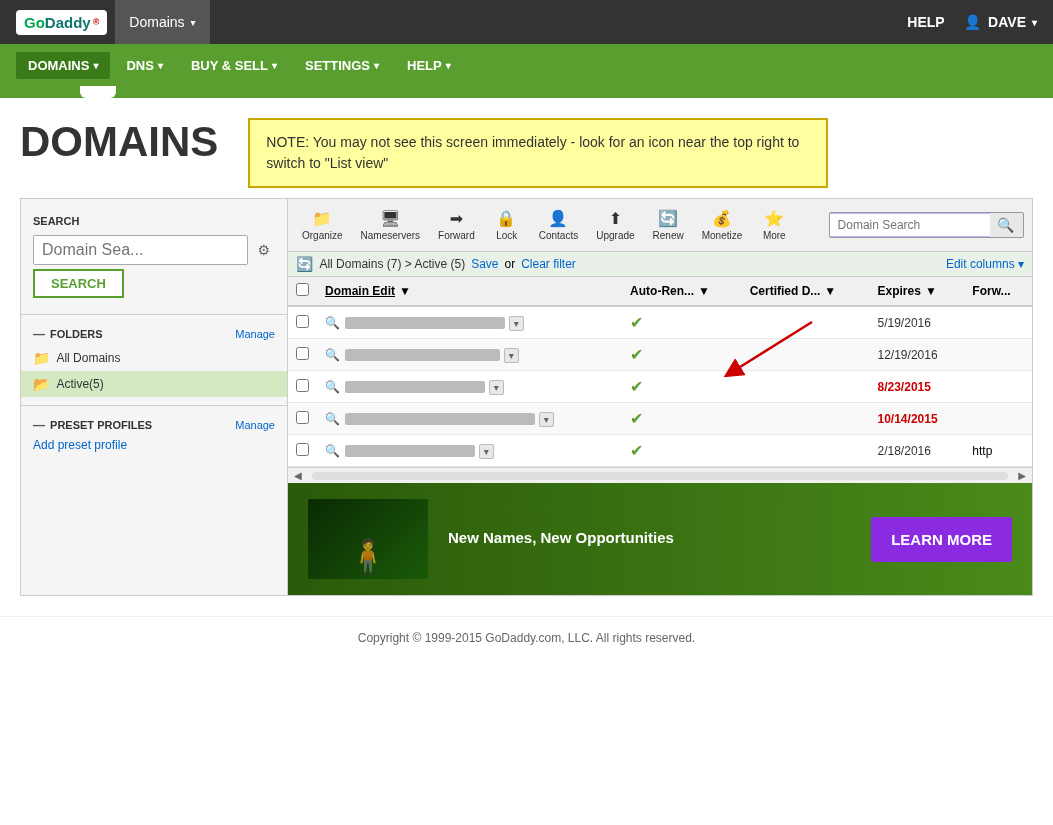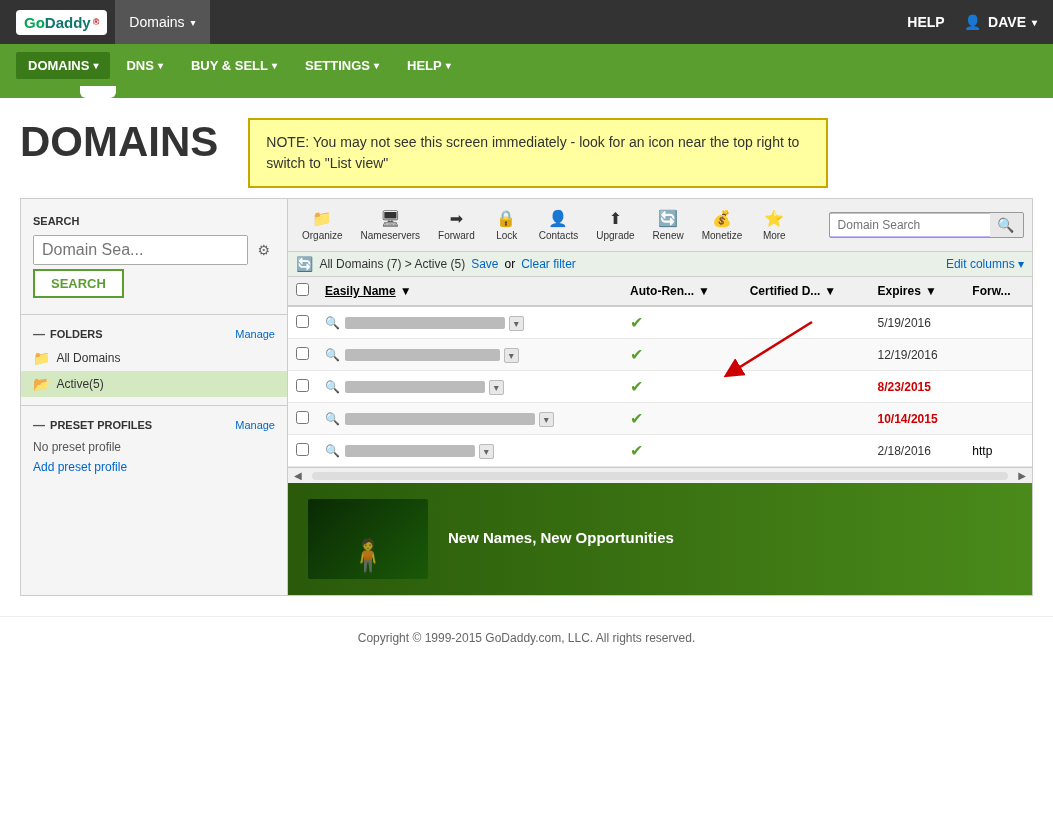--- a/index.html
+++ b/index.html
@@ -386,21 +386,20 @@
       <span>Active(5)</span>
     </div>
     <div class="sidebar-divider"></div>
     <div class="preset-header">
       <span class="preset-title">
         <span class="minus-icon">—</span>
         <span>PRESET PROFILES</span>
       </span>
       <a class="folders-manage">Manage</a>
     </div>
-    <div class="preset-text">No preset profile</div>
     <a class="preset-add">Add preset profile</a>
   </div>
 
   <div class="domain-area">
 
     <div class="toolbar">
       <button class="toolbar-btn">
         <span class="tb-icon">📁</span>
         <span>Organize</span>
       </button>
@@ -467,21 +466,21 @@
 
       <div style="overflow-x:hidden;">
         <table class="domain-table">
           <thead>
             <tr>
               <th class="check-col">
                 <input type="checkbox" style="">
               </th>
               <th class="sortable">
                 <div class="col-header">
-                  <span style="text-decoration:underline;">Easily Name</span>
+                  <span style="text-decoration:underline;">Domain Edit</span>
                   <span>▼</span>
                 </div>
               </th>
               <th class="sortable">
                 <div class="col-header">
                   <span>Auto-Ren...</span>
                   <span>▼</span>
                 </div>
               </th>
               <th class="sortable">
@@ -615,19 +614,20 @@
 
     <div class="promo-banner">
       <div class="promo-image-area">
         <div style="width:100%;height:100%;background:linear-gradient(135deg,#0a2a04,#1a5a08);display:flex;align-items:flex-end;justify-content:center;padding-bottom:4px;">
           <span style="font-size:32px;opacity:0.7;">🧍</span>
         </div>
       </div>
       <div class="promo-text">
         <div class="promo-title">New Names, New Opportunities</div>
       </div>
+      <button class="promo-btn">LEARN MORE</button>
     </div>
   </div>
 </div>
 
 <div class="footer">
   <span>Copyright © 1999-2015 GoDaddy.com, LLC. All rights reserved.</span>
 </div>
 
 </body></html>

